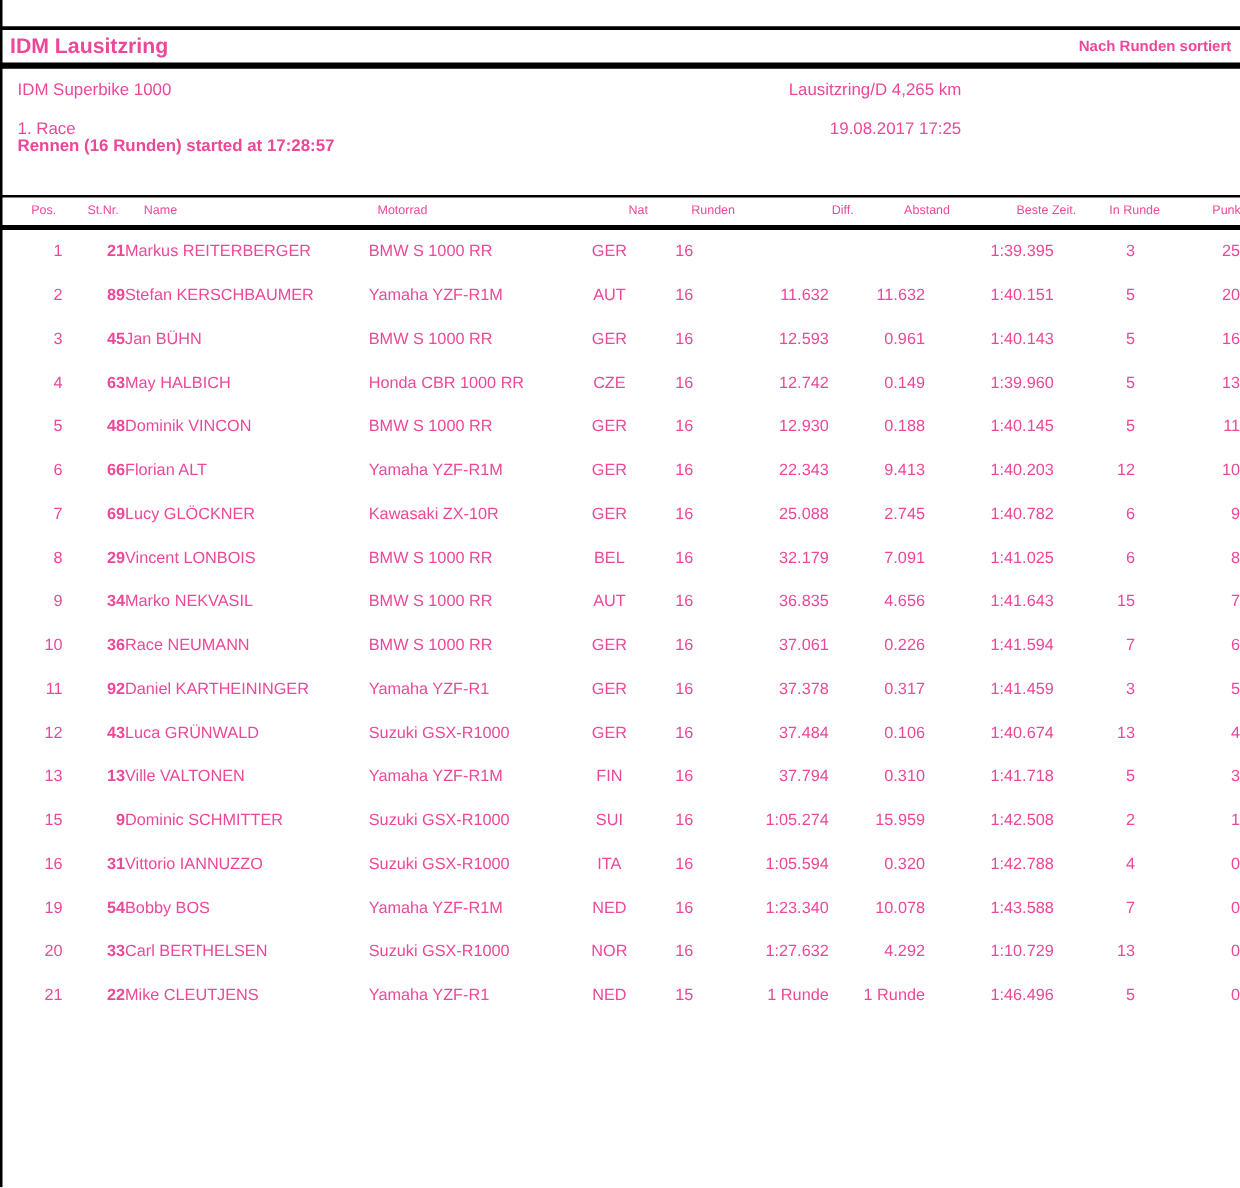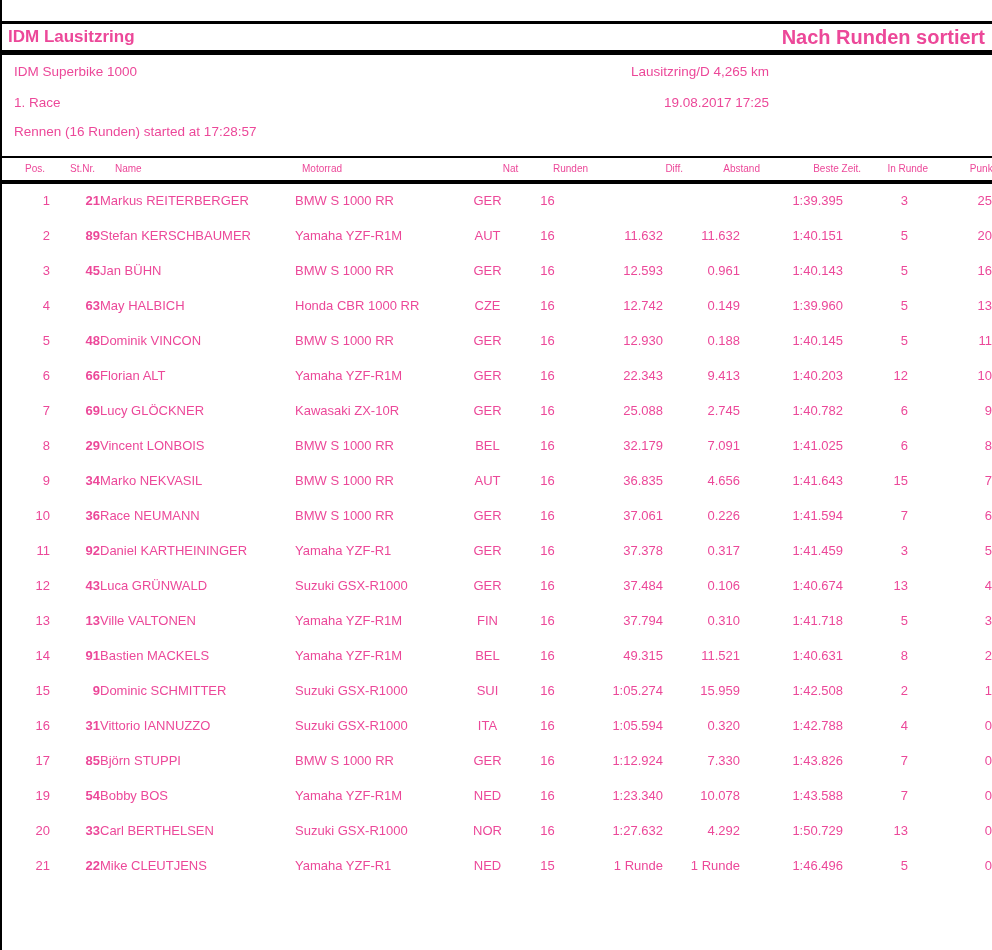--- a/index.html
+++ b/index.html
@@ -21,28 +21,28 @@
   .bar-title  { top: 50px; height: 5px; }
   .bar-thin   { top: 156px; height: 2px; }
   .bar-header { top: 180px; height: 4px; }
 
   .title-band {
     position: absolute; top: 24px; left: 0; right: 0; height: 26px;
     display: flex; justify-content: space-between; align-items: center;
     padding: 0 7px 0 8px; box-sizing: border-box;
   }
   .title-band .doc-title { font-size: 17px; font-weight: bold; }
-  .title-band .sort-label { font-size: 20px; font-weight: bold; margin-left: 35px; }
+  .title-band .sort-label { font-size: 12px; font-weight: bold; margin-left: 35px; }
 
   .meta { position: absolute; font-size: 13.5px; white-space: nowrap; }
   .meta-left { left: 14px; }
   .meta-right { right: 223px; text-align: right; }
   .row1 { top: 64px; }
   .row2 { top: 95px; }
-  .row3 { top: 124px; }
+  .row3 { top: 109px; font-weight: bold; }
 
   .hdr-row {
     position: absolute; top: 158px; left: 0; height: 20px;
     display: flex; align-items: center; font-weight: normal; font-size: 10px;
   }
   .hdr-row span { display: block; box-sizing: border-box; white-space: nowrap; }
 
   table.results {
     position: absolute; top: 183px; left: 0;
     border-collapse: collapse; table-layout: fixed;
@@ -291,33 +291,20 @@
       <td class="c-moto">Yamaha YZF-R1M</td>
       <td class="c-nat">FIN</td>
       <td class="c-runden">16</td>
       <td class="c-diff">37.794</td>
       <td class="c-abstand">0.310</td>
       <td class="c-beste">1:41.718</td>
       <td class="c-inrunde">5</td>
       <td class="c-punkte">3</td>
     </tr>
 
-    <tr>
-      <td class="c-pos">14</td>
-      <td class="c-stnr">91</td>
-      <td class="c-name">Bastien MACKELS</td>
-      <td class="c-moto">Yamaha YZF-R1M</td>
-      <td class="c-nat">BEL</td>
-      <td class="c-runden">16</td>
-      <td class="c-diff">49.315</td>
-      <td class="c-abstand">11.521</td>
-      <td class="c-beste">1:40.631</td>
-      <td class="c-inrunde">8</td>
-      <td class="c-punkte">2</td>
-    </tr>
 
     <tr>
       <td class="c-pos">15</td>
       <td class="c-stnr">9</td>
       <td class="c-name">Dominic SCHMITTER</td>
       <td class="c-moto">Suzuki GSX-R1000</td>
       <td class="c-nat">SUI</td>
       <td class="c-runden">16</td>
       <td class="c-diff">1:05.274</td>
       <td class="c-abstand">15.959</td>
@@ -333,33 +320,20 @@
       <td class="c-moto">Suzuki GSX-R1000</td>
       <td class="c-nat">ITA</td>
       <td class="c-runden">16</td>
       <td class="c-diff">1:05.594</td>
       <td class="c-abstand">0.320</td>
       <td class="c-beste">1:42.788</td>
       <td class="c-inrunde">4</td>
       <td class="c-punkte">0</td>
     </tr>
 
-    <tr>
-      <td class="c-pos">17</td>
-      <td class="c-stnr">85</td>
-      <td class="c-name">Björn STUPPI</td>
-      <td class="c-moto">BMW S 1000 RR</td>
-      <td class="c-nat">GER</td>
-      <td class="c-runden">16</td>
-      <td class="c-diff">1:12.924</td>
-      <td class="c-abstand">7.330</td>
-      <td class="c-beste">1:43.826</td>
-      <td class="c-inrunde">7</td>
-      <td class="c-punkte">0</td>
-    </tr>
 
 
     <tr>
       <td class="c-pos">19</td>
       <td class="c-stnr">54</td>
       <td class="c-name">Bobby BOS</td>
       <td class="c-moto">Yamaha YZF-R1M</td>
       <td class="c-nat">NED</td>
       <td class="c-runden">16</td>
       <td class="c-diff">1:23.340</td>
@@ -371,21 +345,21 @@
 
     <tr>
       <td class="c-pos">20</td>
       <td class="c-stnr">33</td>
       <td class="c-name">Carl BERTHELSEN</td>
       <td class="c-moto">Suzuki GSX-R1000</td>
       <td class="c-nat">NOR</td>
       <td class="c-runden">16</td>
       <td class="c-diff">1:27.632</td>
       <td class="c-abstand">4.292</td>
-      <td class="c-beste">1:50.729</td>
+      <td class="c-beste">1:10.729</td>
       <td class="c-inrunde">13</td>
       <td class="c-punkte">0</td>
     </tr>
 
     <tr>
       <td class="c-pos">21</td>
       <td class="c-stnr">22</td>
       <td class="c-name">Mike CLEUTJENS</td>
       <td class="c-moto">Yamaha YZF-R1</td>
       <td class="c-nat">NED</td>

